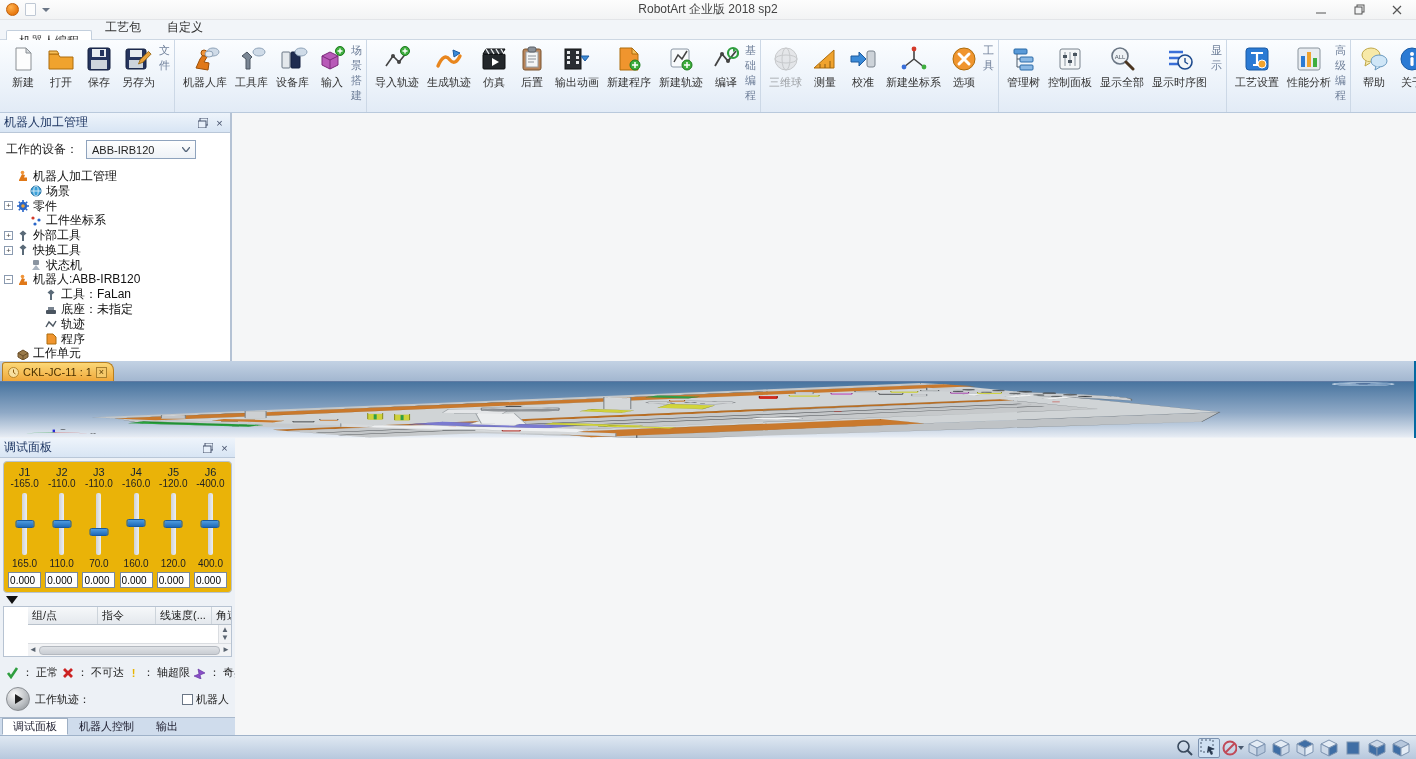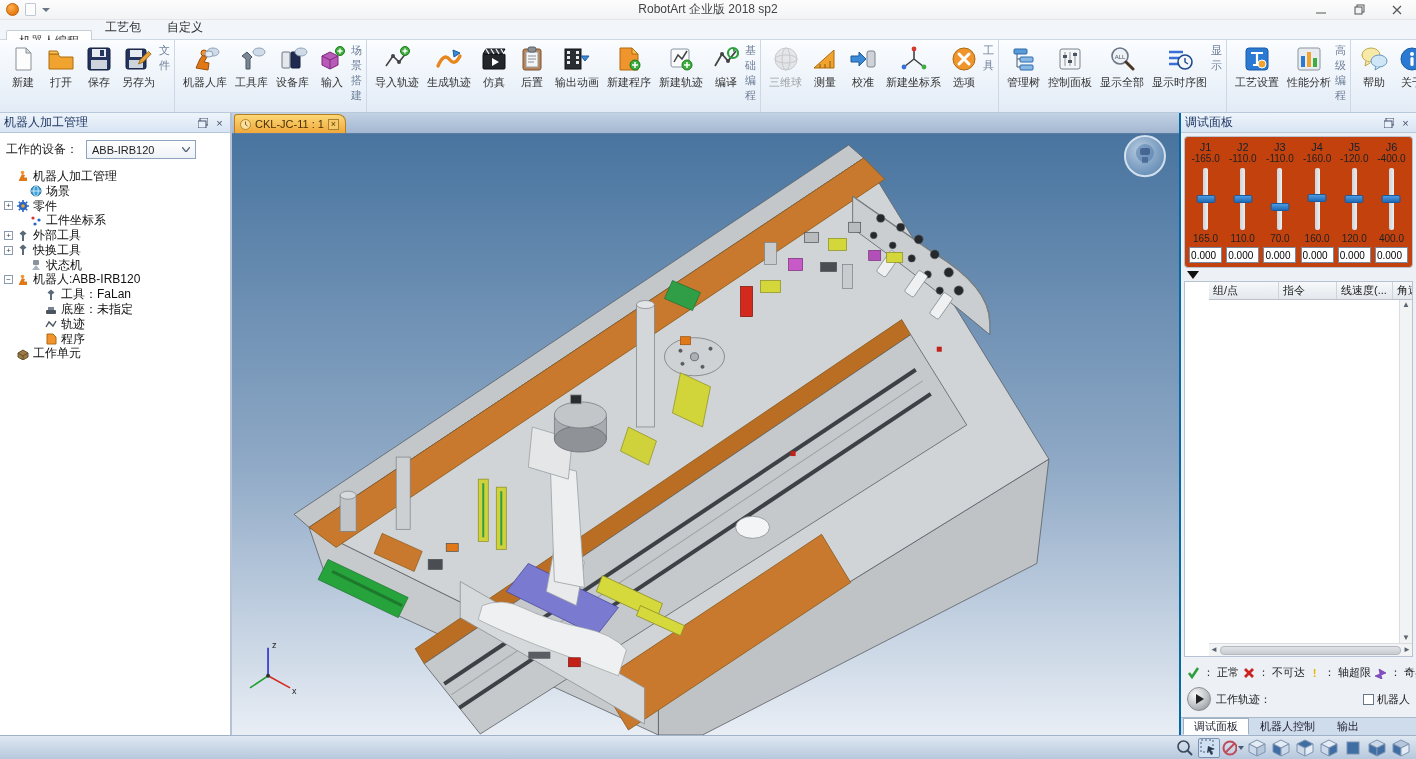--- a/index.html
+++ b/index.html
@@ -28,21 +28,21 @@
   .rgroup { display:flex; flex-direction:row; border-right:1px solid #ccd8e6; padding:2px 4px 0; }
   .rbtns { display:flex; flex:1; align-items:flex-start; }
   .rbtn { display:flex; flex-direction:column; align-items:center; padding:2px 4px; border-radius:3px; min-width:38px; }
   .rbtn.disabled { opacity:.45; filter:grayscale(.9); }
   .ric { width:30px; height:30px; display:flex; align-items:center; justify-content:center; }
   .ric svg { display:block; }
   .rlabel { font-size:11px; color:#333; white-space:nowrap; margin-top:1px; }
   .rgrouplabel { text-align:center; font-size:11px; color:#70809a; padding:1px 0 2px; }
 
   
-  .main { position:absolute; top:113px; left:0; right:0; bottom:24px; display:flex; }
+  .main { position:absolute; top:113px; left:0; right:0; bottom:24px; display:flex;flex-direction:column; }
   .panel-title { height:20px; background:linear-gradient(#eef4fb,#d8e5f4); border-bottom:1px solid #b9c7d8; display:flex; align-items:center; padding:0 4px; color:#1f3763; font-size:12px; }
   .pt-btns { margin-left:auto; display:flex; gap:4px; align-items:center; color:#44506a; }
   .pt-btn { width:13px; height:13px; display:flex; align-items:center; justify-content:center; font-size:11px; }
 
   
   .leftpanel { width:232px; background:#fff; border-right:2px solid #b4c2d4; display:flex; flex-direction:column; }
   .devrow { display:flex; align-items:center; gap:8px; padding:7px 6px 6px; font-size:12px; }
   .combo { width:110px; height:19px; border:1px solid #8fa3bd; background:linear-gradient(#fefefe,#eef2f7); display:flex; align-items:center; padding-left:5px; font-size:11px; position:relative; }
   .combo-arrow { position:absolute; right:2px; top:2px; width:14px; height:13px; display:flex; align-items:center; justify-content:center; }
   .tree { flex:1; padding:4px 0 0 4px; overflow:hidden; }
@@ -54,21 +54,21 @@
   
   .viewport { flex:1; display:flex; flex-direction:column; min-width:0; border-right:2px solid #0369a1;justify-content:center; }
   .vtabstrip { height:21px; background:linear-gradient(#c3d2e4,#a3b7d0); display:flex; align-items:flex-end; border-bottom:1px solid #5f7ba3; }
   .vtab { height:19px; background:linear-gradient(#fbd878,#f0a83a); border:1px solid #b97f1e; border-bottom:none; border-radius:3px 8px 0 0; display:flex; align-items:center; gap:4px; padding:0 6px 0 5px; margin-left:2px; font-size:11px; color:#4a3000; }
   .vtab-close { width:11px; height:11px; border:1px solid #a8802e; background:#f6c96a; display:flex; align-items:center; justify-content:center; font-size:9px; color:#5a3c00; }
   .scene { flex:1; position:relative; }
   .scene svg { position:absolute; inset:0; }
 
   
   .rightpanel { width:235px; background:#edf1f6; display:flex; flex-direction:column; }
-  .jointbox { margin:3px 3px 0; background:#c2410c; border:1px solid #b7c3d2; border-radius:4px; padding:4px 2px 4px; display:flex; }
+  .jointbox { margin:3px 3px 0; background:#eab308; border:1px solid #b7c3d2; border-radius:4px; padding:4px 2px 4px; display:flex; }
   .joint { flex:1; display:flex; flex-direction:column; align-items:center; }
   .jname { font-size:11px; color:#123; }
   .jmin,.jmax { font-size:10px; color:#222; height:12px; }
   .jtrack { position:relative; width:5px; height:62px; margin:3px 0; background:linear-gradient(90deg,#cfd2d6,#eceef0); border-radius:2px; }
   .jhandle { position:absolute; left:50%; transform:translateX(-50%); width:19px; height:8px; background:linear-gradient(#4d9be0,#1f6ab8); border:1px solid #1a5a9e; border-radius:2px; }
   .jinput { width:33px; height:16px; margin-top:2px; border:1px solid #7a8aa0; font-size:10px; padding:0 1px; font-family:"Liberation Sans",sans-serif; background:#fff; }
   .expand-btn { width:16px; height:11px; margin:1px 0 0 6px; display:flex; align-items:center; }
   .expand-btn .tri { width:0; height:0; border-left:6px solid transparent; border-right:6px solid transparent; border-top:8px solid #111; }
   .gridwrap { flex:1; margin:1px 3px 0; border:1px solid #b7c3d2; background:#fff; display:flex; flex-direction:column; min-height:0;padding-left:24px; }
   .ghead { height:18px; background:linear-gradient(#f6f8fa,#e4e8ed); border-bottom:1px solid #b9c2cc; display:flex; font-size:11px; color:#222; }

